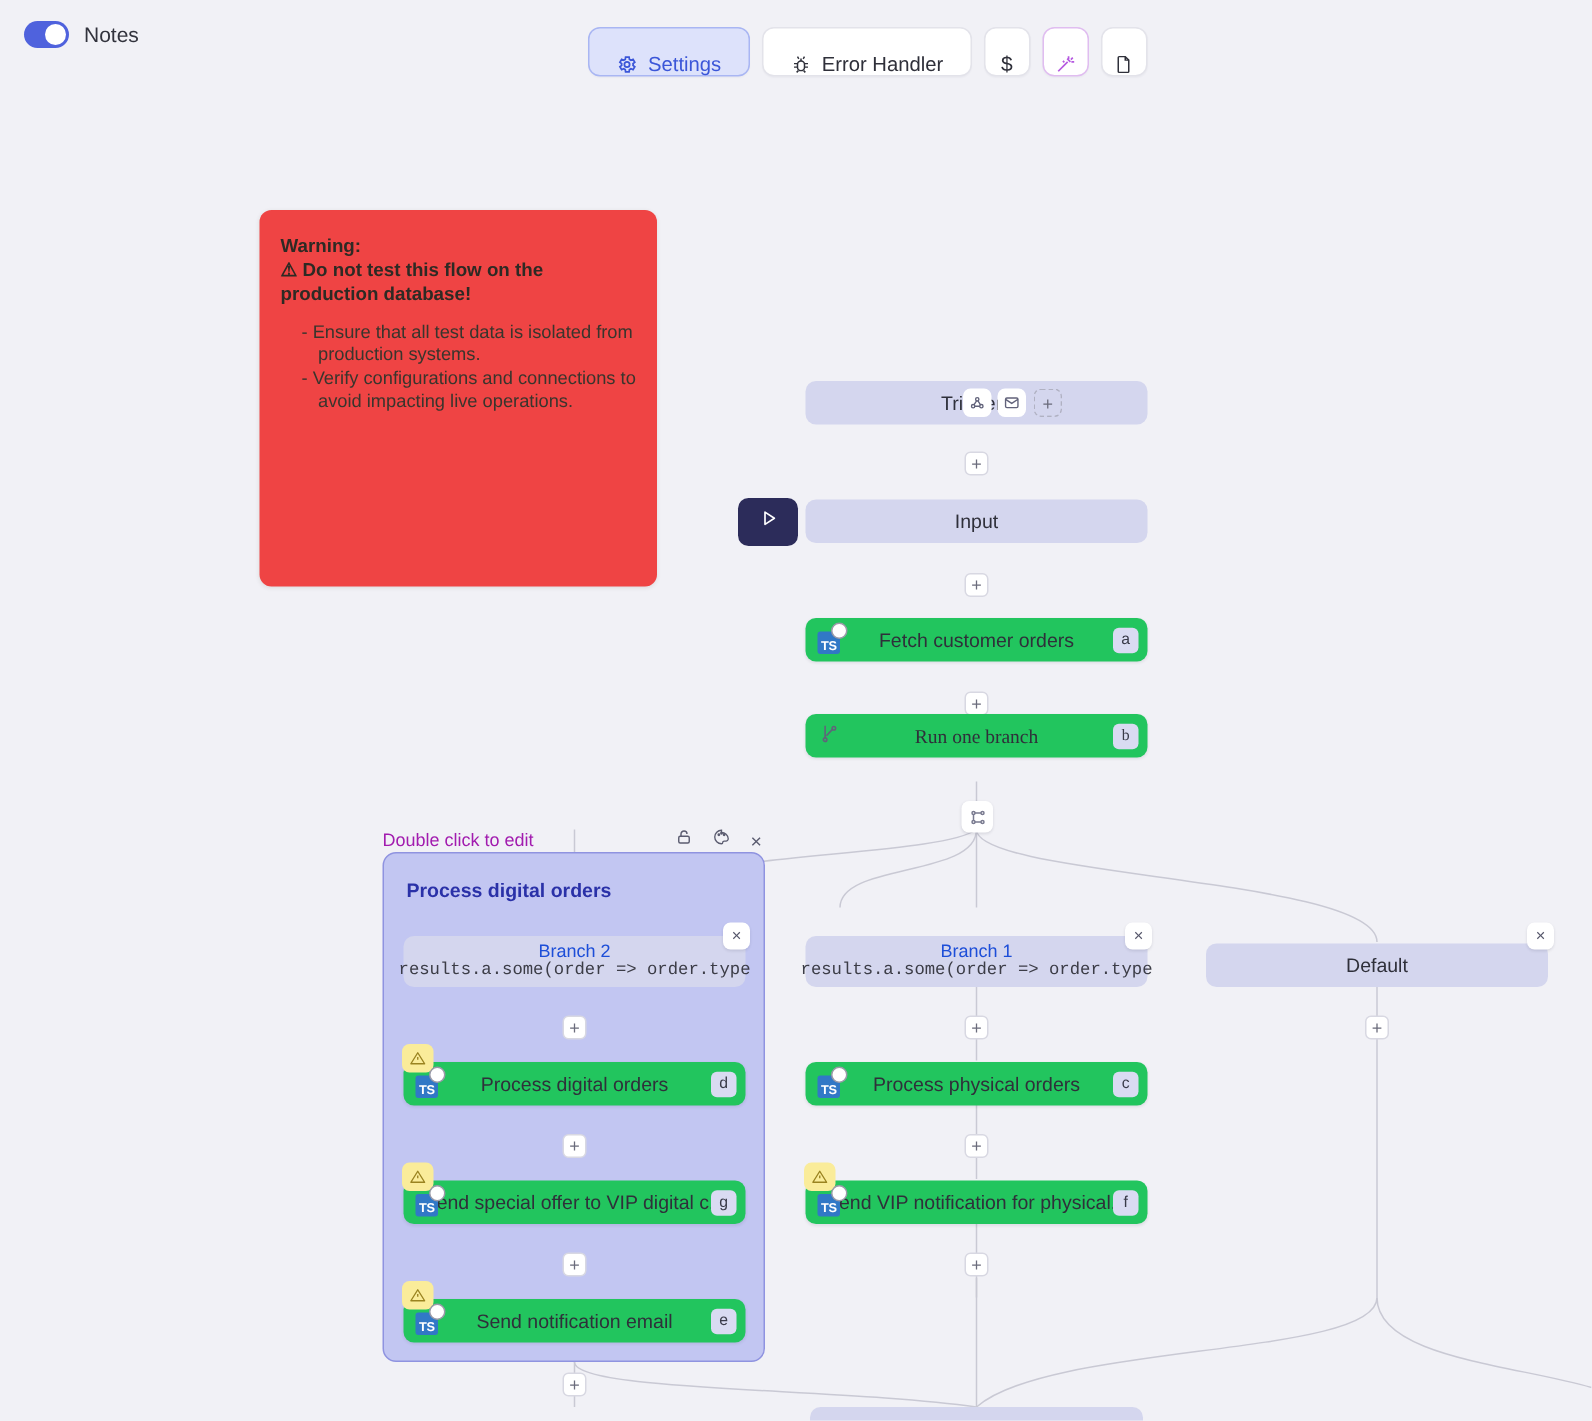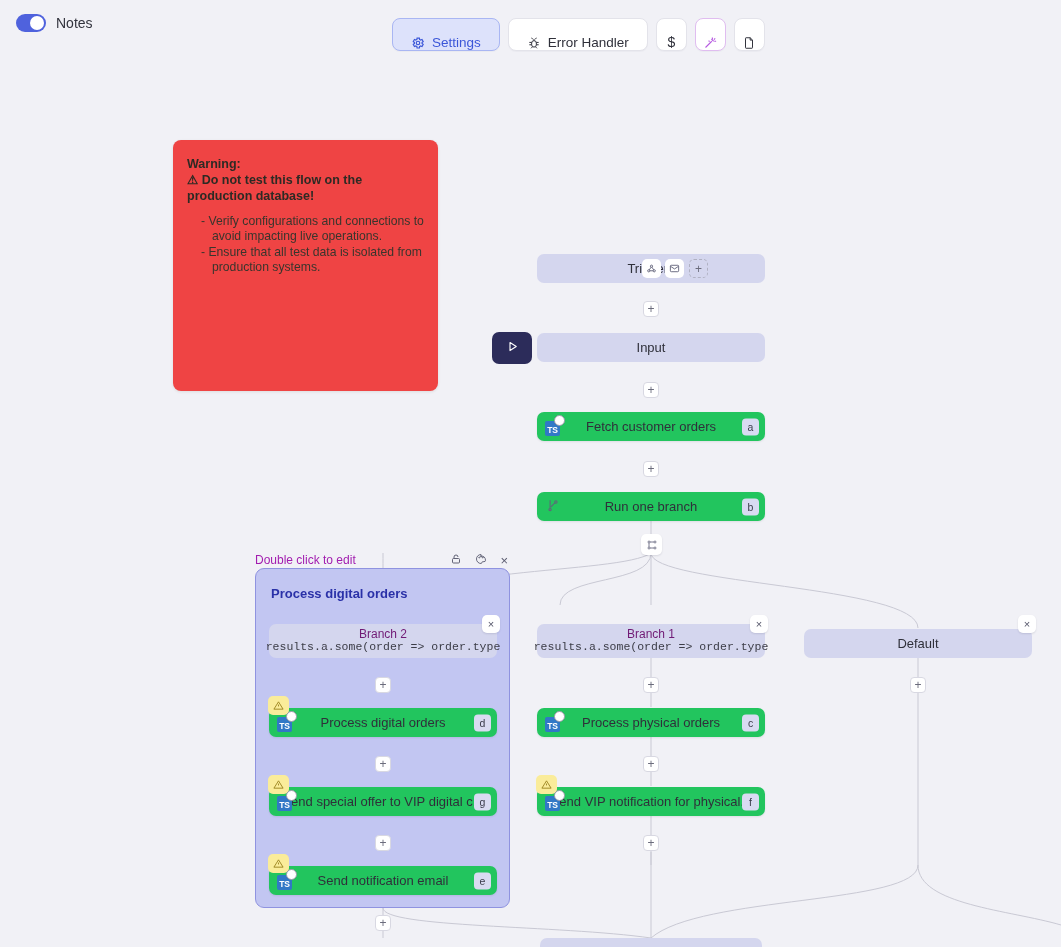--- a/index.html
+++ b/index.html
@@ -48,21 +48,21 @@
   .node {
     position:absolute; height:29px; border-radius:7px;
     display:flex; align-items:center; justify-content:center;
     font-size:13px; color:#2f303a;
   }
   .node.band { background:#d4d6ee; }
   .node.card { background:#22c55e; box-shadow:0 1px 2px rgba(30,30,60,.09); }
   .node.branch {
     background:#d4d6ee; flex-direction:column; justify-content:center; height:34px; gap:0px; border-radius:7px;
   }
-  .branch .bname { font-size:12px; color:#701a75; line-height:1.05; }
+  .branch .bname { font-size:12px; color:#1d4ed8; line-height:1.05; }
   .branch .bexpr { font-family:"Liberation Mono", monospace; font-size:11.5px; color:#3c3d47; line-height:1.2;
                    white-space:nowrap; overflow:hidden; }
 
   .node .label { pointer-events:none; }
   .chip {
     position:absolute; right:6px; top:50%; transform:translateY(-50%);
     width:17px; height:17px; border-radius:4px; background:#d9dbf2;
     font-size:10.5px; color:#3a3b4a; display:flex; align-items:center; justify-content:center;
   }
   .ts-badge { position:absolute; left:8px; top:50%; transform:translateY(-50%); width:18px; height:18px; }
@@ -195,22 +195,22 @@
           </svg>
         </span>
       </div>
     </div>
   </div>
 
   <div class="note">
     <div class="ttl">Warning:</div>
     <div class="hdl">⚠ Do not test this flow on the production database!</div>
     <ul>
+      <li>- Ensure that all test data is isolated from production systems.</li>
       <li>- Verify configurations and connections to avoid impacting live operations.</li>
-      <li>- Ensure that all test data is isolated from production systems.</li>
     </ul>
   </div>
 
   <div class="node band" style="left:537px; top:254px; width:228px;">
     <span class="label">Triggers</span>
     <span style="position:absolute;left:105px;top:5px;width:19px;height:19px;background:#fff;border-radius:5px;display:flex;align-items:center;justify-content:center;">
       <svg width="11" height="11" viewBox="0 0 24 24" fill="none" stroke="#61627a" stroke-width="2">
         <circle cx="12" cy="7" r="2.4"></circle>
           <circle cx="6" cy="17" r="2.4"></circle>
           <circle cx="18" cy="17" r="2.4"></circle>
@@ -243,21 +243,21 @@
   <div class="node card" style="left:537px; top:412px; width:228px;">
     <span class="ts-badge">
         <span class="sq">TS</span>
         <span class="ring"></span>
       </span>
     <span class="label">Fetch customer orders</span>
     <span class="chip">a</span>
   </div>
   <div class="plus" style="left:643px;top:461px;">+</div>
 
-  <div class="node card" style="left:537px; top:492px; width:228px;">
+  <div class="node card" style="left:537px; top:476px; width:228px;font-family:Liberation Serif, serif;">
     <span style="position:absolute;left:9px;top:50%;transform:translateY(-50%);">
       <svg width="14" height="14" viewBox="0 0 24 24" fill="none" stroke="#61627a" stroke-width="1.8">
         <path d="M7 3v14"></path>
           <circle cx="7" cy="19" r="2"></circle>
           <circle cx="17" cy="6" r="2"></circle>
           <path d="M15.3 7.3 8.5 14.5"></path>
       </svg>
     </span>
     <span class="label">Run one branch</span>
     <span class="chip">b</span>

